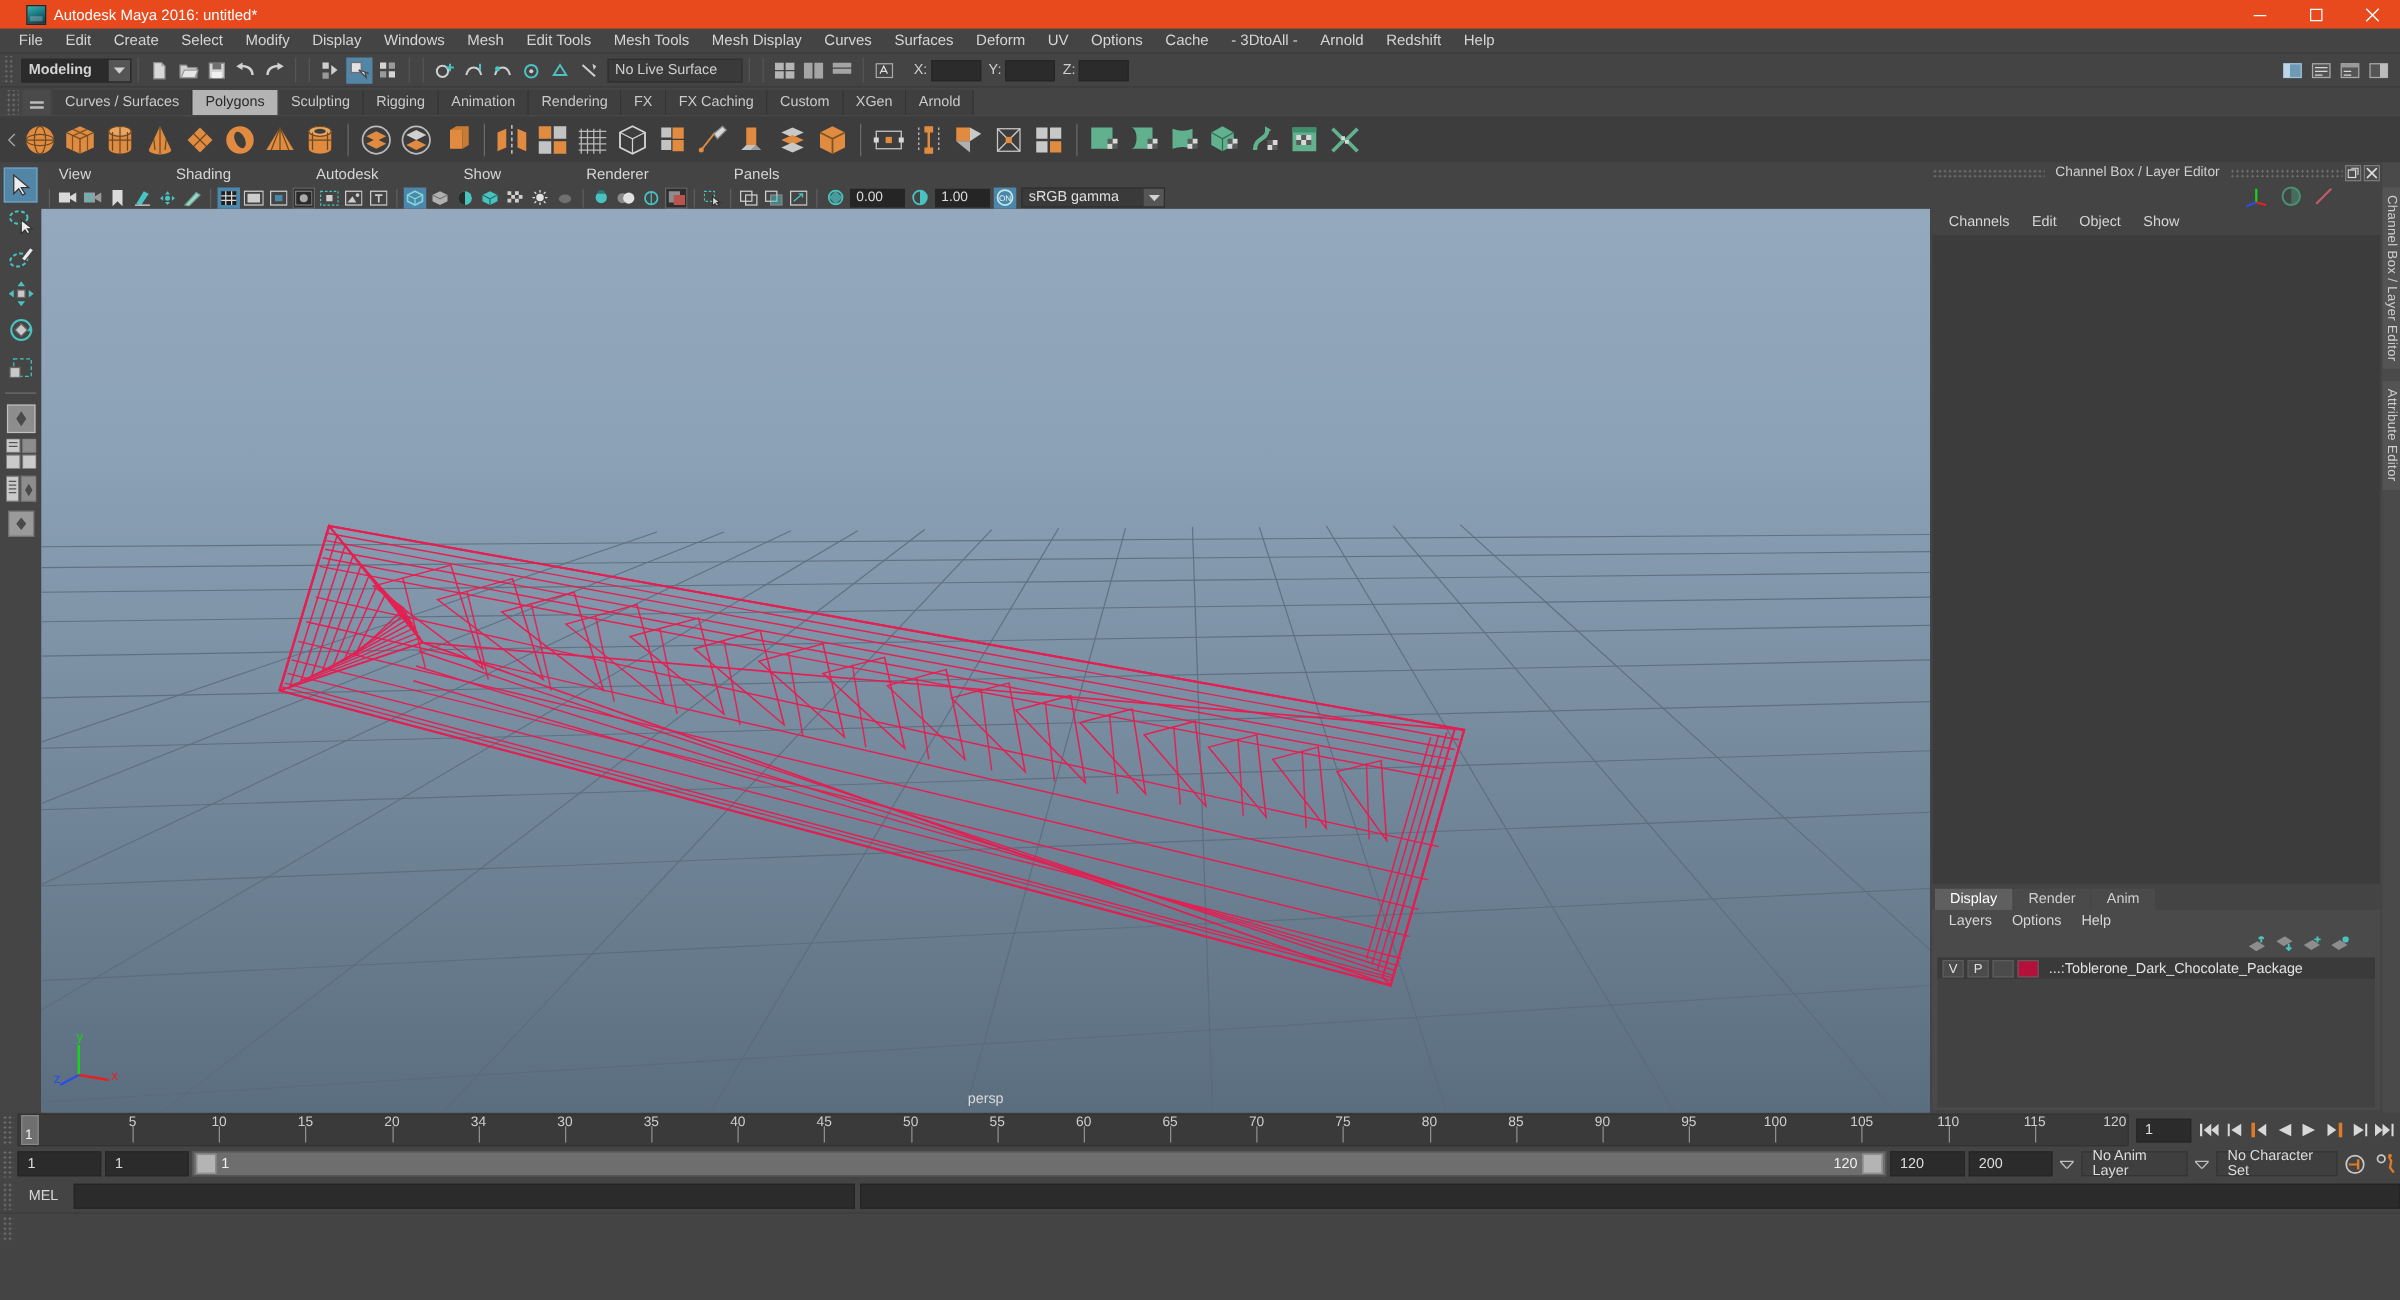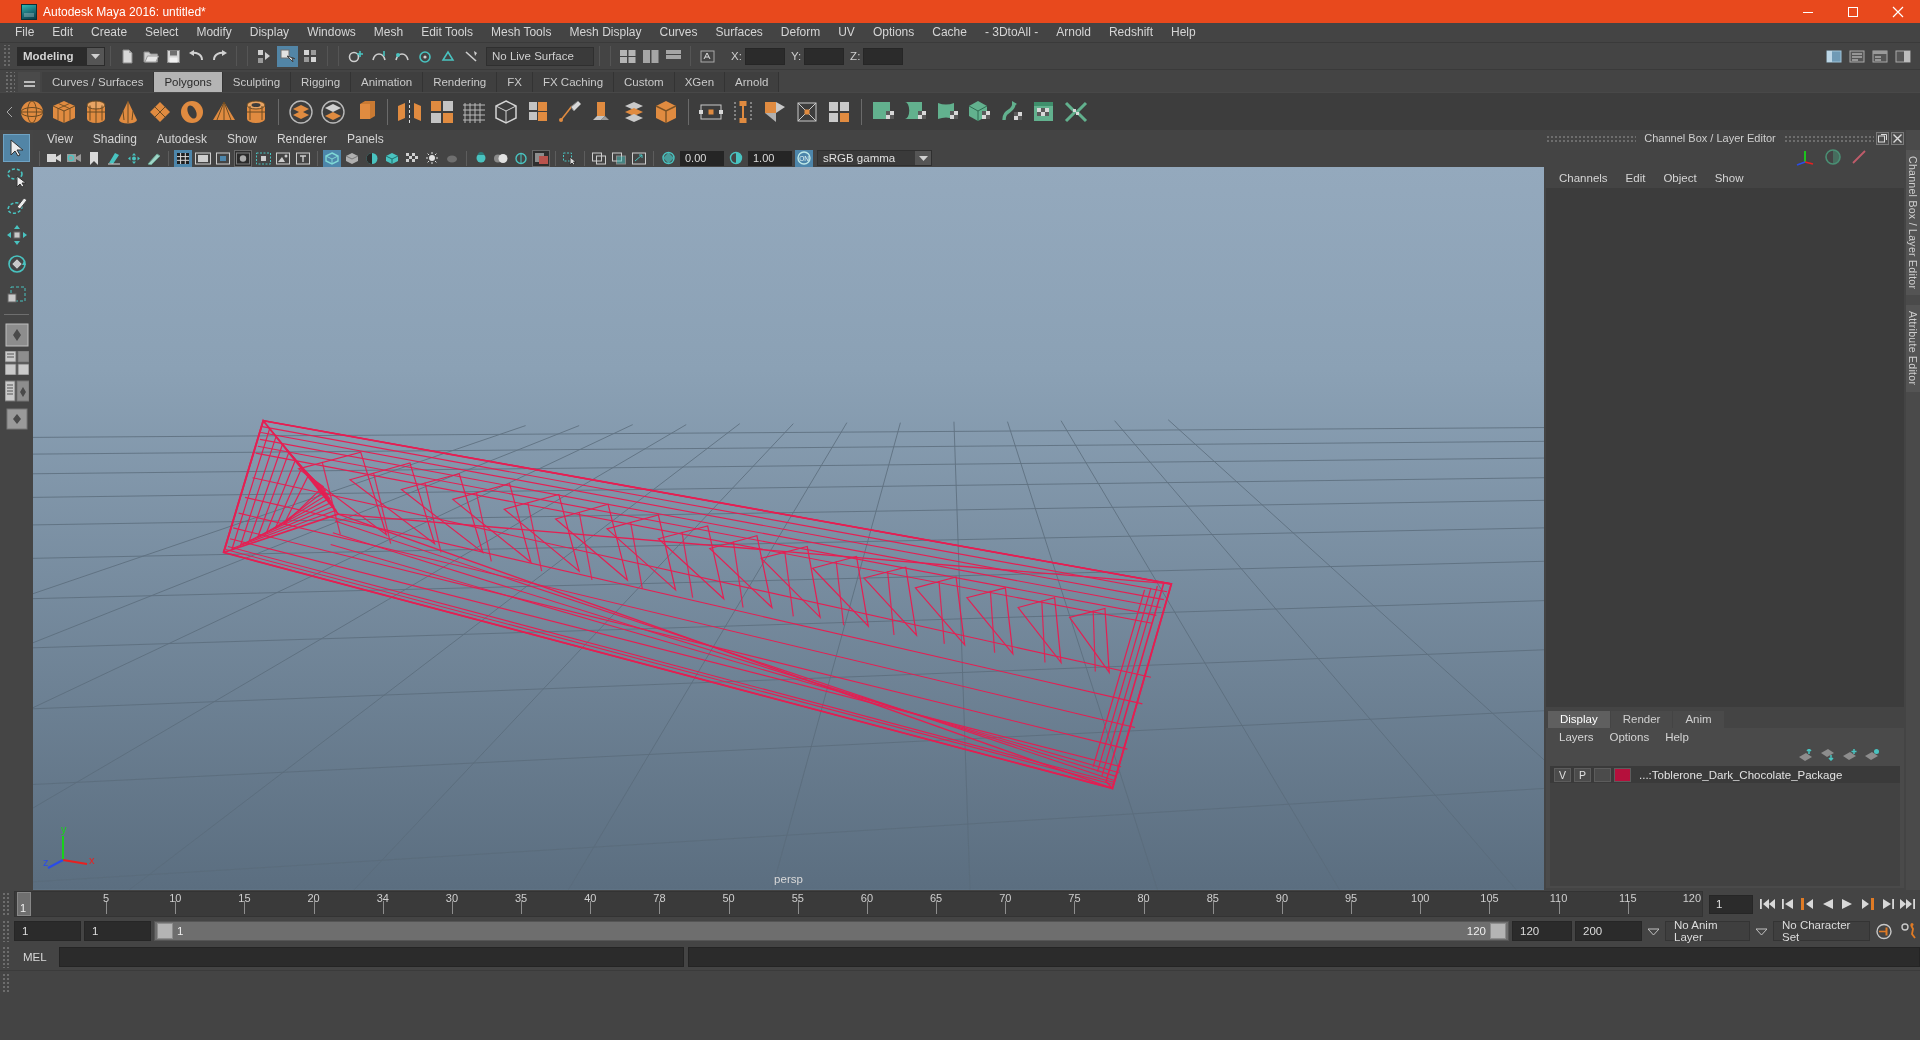--- a/index.html
+++ b/index.html
@@ -114,21 +114,21 @@
   .toolbox { width:33px; background:#454545; padding-top:3px; flex:0 0 auto;}
   .tool {
     width:27px; height:28px; margin:1px 3px; display:flex; align-items:center; justify-content:center;
   }
   .tool.sel { background:#5285a6; border:1px solid #6fa3c4; }
   .tool-div { height:1px; background:#6e6e6e; margin:7px 4px; }
   .tbox-small { width:27px; height:26px; margin:2px 3px; display:flex; align-items:center; justify-content:center;}
 
   
   .viewpanel { flex:1 1 auto; display:flex; flex-direction:column; background:#444; }
-  .vp-menubar { height:19px; background:#444; display:flex; align-items:center; padding-left:4px;}
+  .vp-menubar { height:19px; background:#444; display:flex; align-items:center; padding-left:4px;gap:48px;}
   .vp-menubar .vm { padding:0 10px; font-size:12px; line-height:19px; color:#d5d5d5;}
   .vp-toolbar { height:20px; background:#444; display:flex; align-items:center; padding-left:2px;}
   .vp-btn { width:18px; height:17px; margin:0 1px; display:flex;align-items:center;justify-content:center;}
   .vp-btn.on { background:#4d86ab; }
   .vp-btn.pressed { background:#2e2e2e; border:1px solid #666; }
   .vp-sep { width:1px; height:15px; background:#5d5d5d; margin:0 4px; }
   .vp-num { width:44px;height:15px;background:#252525;color:#ddd;font-size:11px;
             display:flex;align-items:center;padding-left:5px;margin:0 2px;}
   .gamma-box {
     width:115px;height:16px;background:#3a3a3a;border:1px solid #2f2f2f;display:flex;align-items:center;
@@ -1298,21 +1298,21 @@
         <div class="ts-num" style="left:17.7%">20</div>
       <div class="ts-tick" style="left:21.8%"></div>
         <div class="ts-num" style="left:21.8%">34</div>
       <div class="ts-tick" style="left:25.9%"></div>
         <div class="ts-num" style="left:25.9%">30</div>
       <div class="ts-tick" style="left:30.0%"></div>
         <div class="ts-num" style="left:30.0%">35</div>
       <div class="ts-tick" style="left:34.1%"></div>
         <div class="ts-num" style="left:34.1%">40</div>
       <div class="ts-tick" style="left:38.2%"></div>
-        <div class="ts-num" style="left:38.2%">78</div>
+        <div class="ts-num" style="left:38.2%">45</div>
       <div class="ts-tick" style="left:42.3%"></div>
         <div class="ts-num" style="left:42.3%">50</div>
       <div class="ts-tick" style="left:46.4%"></div>
         <div class="ts-num" style="left:46.4%">55</div>
       <div class="ts-tick" style="left:50.5%"></div>
         <div class="ts-num" style="left:50.5%">60</div>
       <div class="ts-tick" style="left:54.6%"></div>
         <div class="ts-num" style="left:54.6%">65</div>
       <div class="ts-tick" style="left:58.7%"></div>
         <div class="ts-num" style="left:58.7%">70</div>

